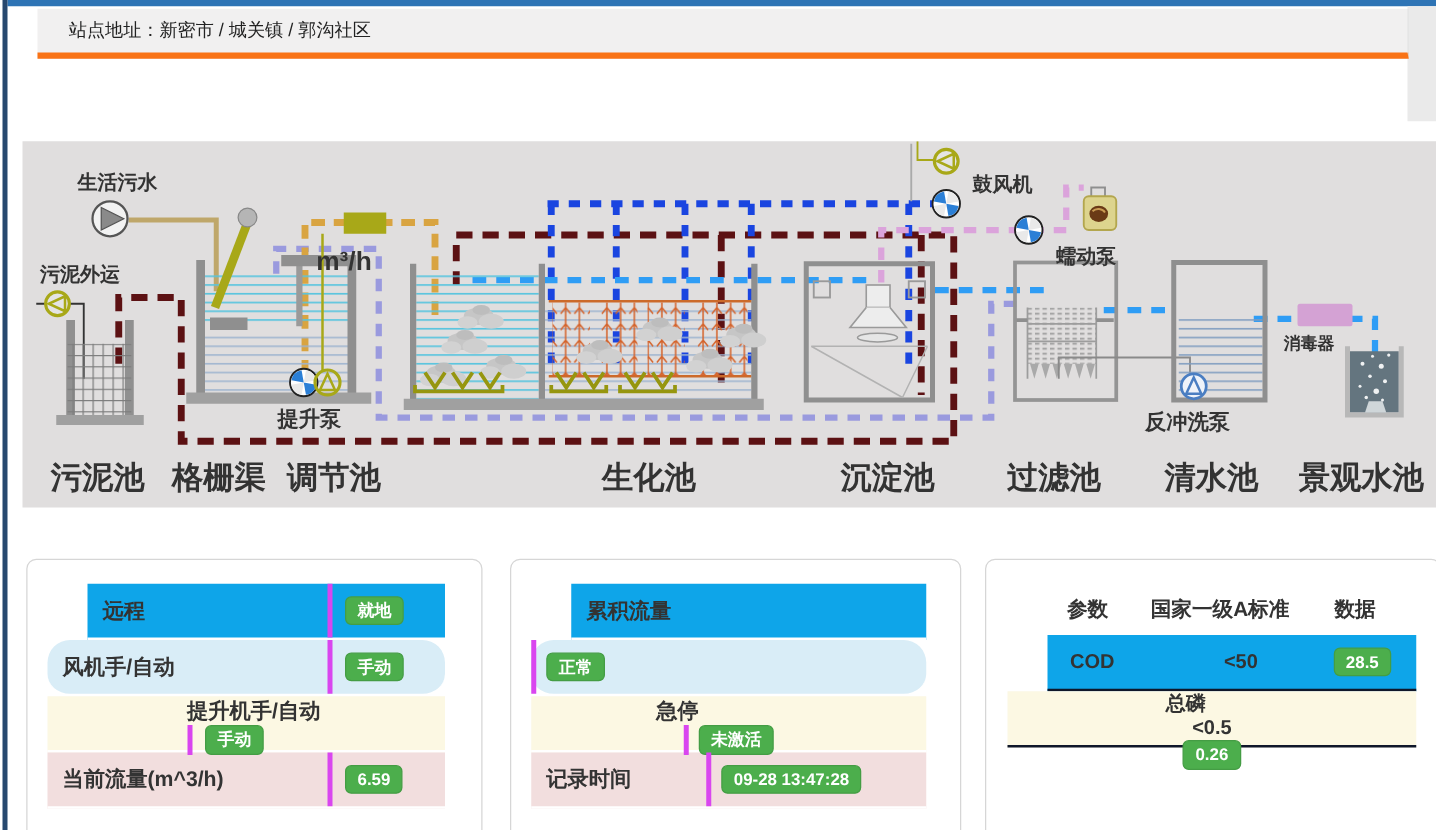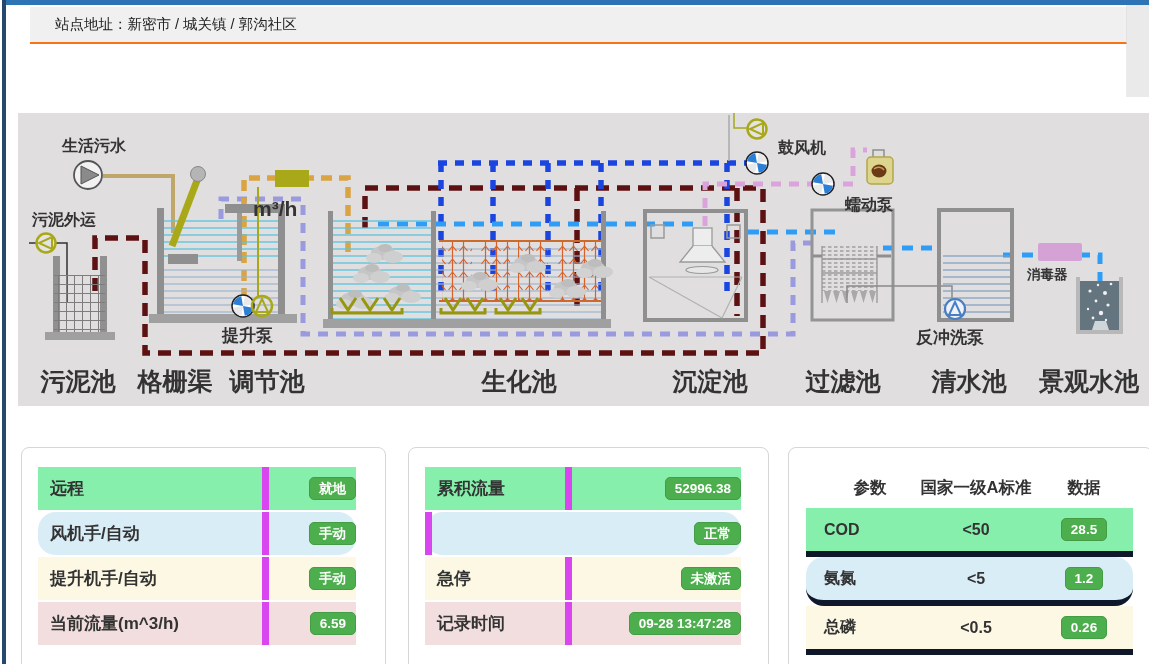--- a/index.html
+++ b/index.html
@@ -5,58 +5,58 @@
   html,body{margin:0;padding:0;}
   body{
     width:1149px;height:664px;position:relative;overflow:hidden;
     background:#ffffff;font-family:"Liberation Sans","DejaVu Sans",sans-serif;
   }
   .top-accent{position:absolute;left:6px;top:0;right:0;height:5px;background:#2e74b5;}
   .left-accent{position:absolute;left:2px;top:0;width:4px;height:664px;background:#27486e;}
   .right-gray{position:absolute;left:1126px;top:5px;width:23px;height:92px;background:#eaeaea;}
   .site-bar{
     position:absolute;left:30px;top:7px;width:1096px;height:35px;background:#f1f0f0;
-    border-bottom:2px solid #f97316;border-right:1px solid #e2e2e2;
+    border-bottom:5px solid #f97316;border-right:1px solid #e2e2e2;
     display:flex;align-items:center;
   }
   .site-bar span{margin-left:25px;font-size:14.5px;color:#222;}
   .diagram-band{position:absolute;left:18px;top:113px;width:1131px;height:293px;background:#e0dede;}
   .diagram-band svg{display:block;}
 
   .card{
     position:absolute;top:447px;height:230px;background:#fff;
     border:1px solid #d6d6d6;border-radius:8px;box-sizing:border-box;
   }
   #card1{left:21px;width:365px;}
   #card2{left:408px;width:361px;}
   #card3{left:788px;width:365px;}
   .ptable{position:absolute;top:19px;}
   #card1 .ptable{left:16px;width:318px;}
   #card2 .ptable{left:16px;width:316px;}
   #card3 .ptable{left:17px;width:327px;}
   .prow{display:flex;height:43px;border-bottom:2px solid #ffffff;align-items:center;}
   .prow .lbl{font-size:17px;font-weight:bold;color:#333;padding-left:12px;box-sizing:border-box;}
-  .prow .val{border-left:7px solid #d946ef;height:100%;display:flex;align-items:center;box-sizing:border-box;justify-content:flex-end;}
+  .prow .val{border-left:4px solid #d946ef;height:100%;display:flex;align-items:center;box-sizing:border-box;}
   #card1 .lbl{flex:1;}
   #card1 .val{width:94px;padding-left:10px;}
   #card2 .lbl{width:140px;}
   #card2 .val{flex:1;padding-left:8px;}
-  .tone-success{background:#86efac;}
+  .tone-success{background:#0ea5e9;margin-left:32px;}
   .tone-info{background:#d9edf7;border-radius:18px;}
-  .tone-warning{background:#fcf8e3;}
+  .tone-warning{background:#fcf8e3;flex-direction:column;}
   .tone-danger{background:#f2dede;}
   .badge{
     display:inline-block;background:#4cae4c;border:1px solid #449d44;color:#fff;
     font-weight:bold;font-size:13.5px;line-height:1;padding:4px 9px;border-radius:5px;
     white-space:nowrap;
   }
   
   .qhead,.qrow{display:flex;align-items:center;}
   .qhead{height:41px;background:#fff;}
-  .qrow{height:43px;border-bottom:6px solid #0f172a;}
+  .qrow{height:43px;border-bottom:2px solid #0f172a;}
   .qc1{width:110px;padding-left:18px;box-sizing:border-box;font-weight:bold;font-size:16px;color:#333;}
   .qc2{width:120px;text-align:center;font-weight:bold;font-size:16px;color:#333;}
   .qc3{width:96px;text-align:center;font-weight:bold;font-size:16px;color:#333;}
   .qhead .qc1,.qhead .qc2,.qhead .qc3{font-size:16.5px;text-align:center;}
   svg text{font-family:"Liberation Sans","DejaVu Sans",sans-serif;}
   .dlabel{font-weight:bold;fill:#333;}
 </style>
 </head>
 <body>
 
@@ -323,23 +323,20 @@
           <span class="badge">6.59</span>
         </div>
     </div>
   </div>
 </div>
 
 <div class="card" id="card2">
   <div class="ptable">
     <div class="prow tone-success">
       <div class="lbl">累积流量</div>
-      <div class="val">
-          <span class="badge">52996.38</span>
-        </div>
     </div>
     <div class="prow tone-info">
       <div class="val">
           <span class="badge">正常</span>
         </div>
     </div>
     <div class="prow tone-warning">
       <div class="lbl">急停</div>
       <div class="val">
           <span class="badge">未激活</span>
@@ -359,24 +356,19 @@
     <div class="qhead">
       <div class="qc1">参数</div>
       <div class="qc2">国家一级A标准</div>
       <div class="qc3">数据</div>
     </div>
     <div class="qrow tone-success">
       <div class="qc1">COD</div>
       <div class="qc2">&lt;50</div>
       <div class="qc3"><span class="badge">28.5</span></div>
     </div>
-    <div class="qrow tone-info">
-      <div class="qc1">氨氮</div>
-      <div class="qc2">&lt;5</div>
-      <div class="qc3"><span class="badge">1.2</span></div>
-    </div>
     <div class="qrow tone-warning">
       <div class="qc1">总磷</div>
       <div class="qc2">&lt;0.5</div>
       <div class="qc3"><span class="badge">0.26</span></div>
     </div>
   </div>
 </div>
 
 </body></html>

